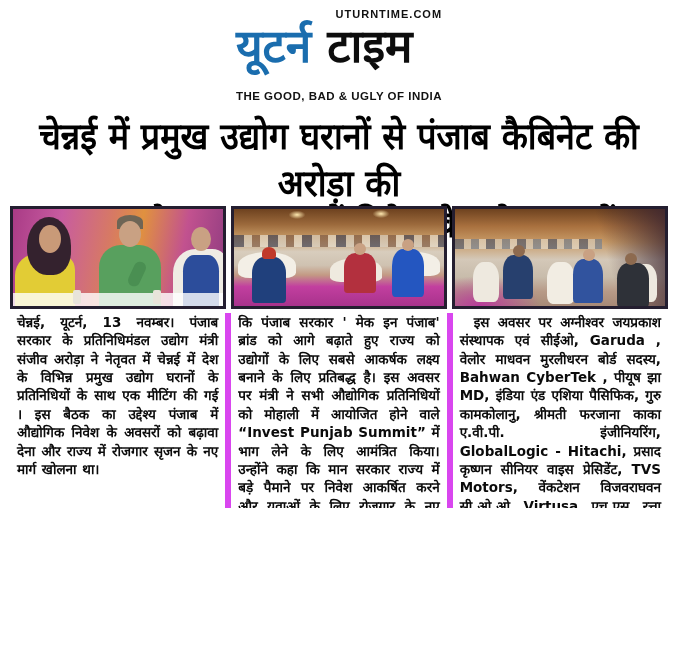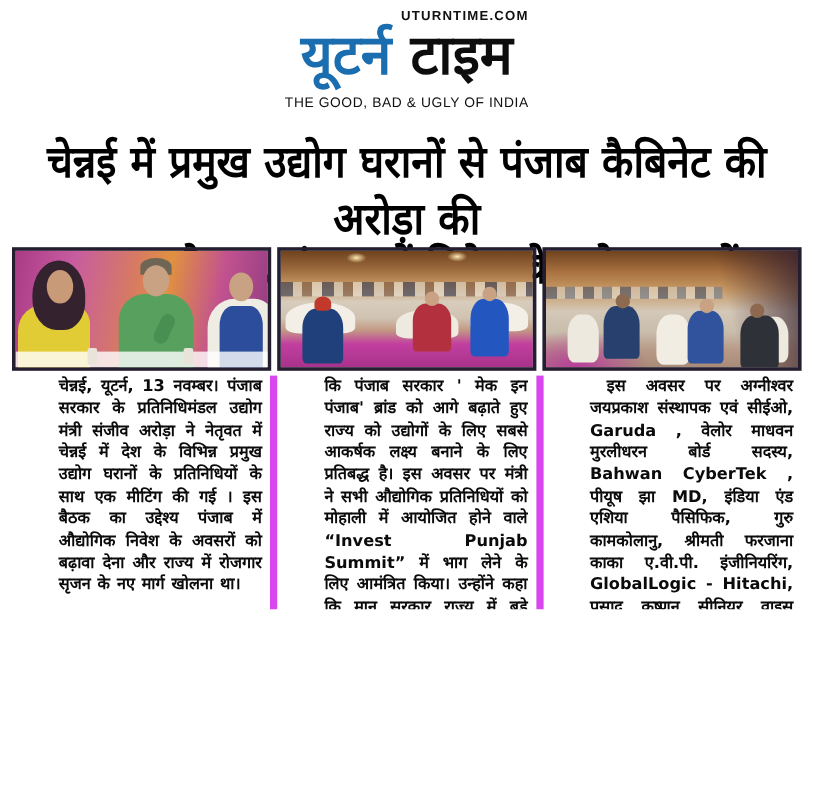--- a/index.html
+++ b/index.html
@@ -12,28 +12,28 @@
 
   
   .masthead { position:absolute; top:8px; left:0; right:0; text-align:center; }
   .masthead-inner { display:inline-block; text-align:right; }
   .site-url {
     font-family:"Liberation Sans", sans-serif;
     font-size:11px; font-weight:bold; letter-spacing:1px; color:#111;
   }
   .paper-title {
     font-size:46px; line-height:52px; font-weight:bold;
-    letter-spacing:0px; text-align:center; white-space:nowrap;
+    letter-spacing:0px; text-align:left; white-space:nowrap;
   }
   .title-blue { color:#1a6dae; }
   .title-black { color:#0d0d0d; }
   .tagline {
     font-family:"Liberation Sans", sans-serif;
-    font-size:11.5px; font-weight:normal; color:#111; letter-spacing:0.5px;
-    margin-top:8px;
+    font-size:11.5px; font-weight:bold; color:#111; letter-spacing:0.5px;
+    margin-top:18px;
   }
 
   
   .headline {
     position:absolute; top:112px; left:6px; right:6px; text-align:center;
     font-weight:bold; color:#000;
   }
   .headline .hline {
     display:block; font-size:34px; line-height:44px;
     transform:scaleY(1.08); transform-origin:top center;
@@ -108,21 +108,21 @@
 
   
   .article {
     position:absolute; top:313px; left:10px; right:10px; height:265px;
     display:flex;
   }
   .col { flex:1 1 0; padding:0 7px; }
   .col + .col { border-left:6px solid #d946ef; }
   .para {
     font-size:13.5px; line-height:1.36; font-weight:bold; color:#0b0b0b;
-    text-align:justify; word-spacing:1px;margin-left:32px;
+    text-align:justify; word-spacing:1px;
   }
   .para.indent { text-indent:14px; }
 
   
   .footer {
     position:absolute; top:588px; left:0; right:0; text-align:center;
     font-family:"Liberation Sans", sans-serif;
     font-size:20px; color:#2b2b2b;
   }
 </style>

